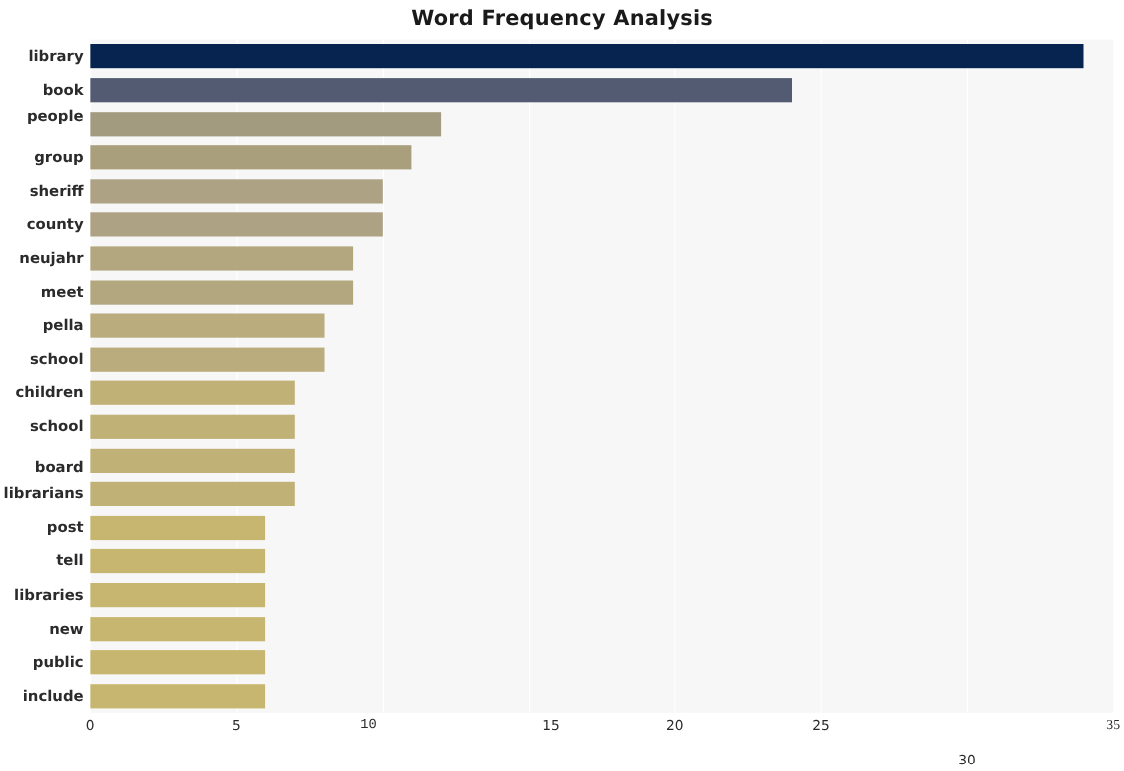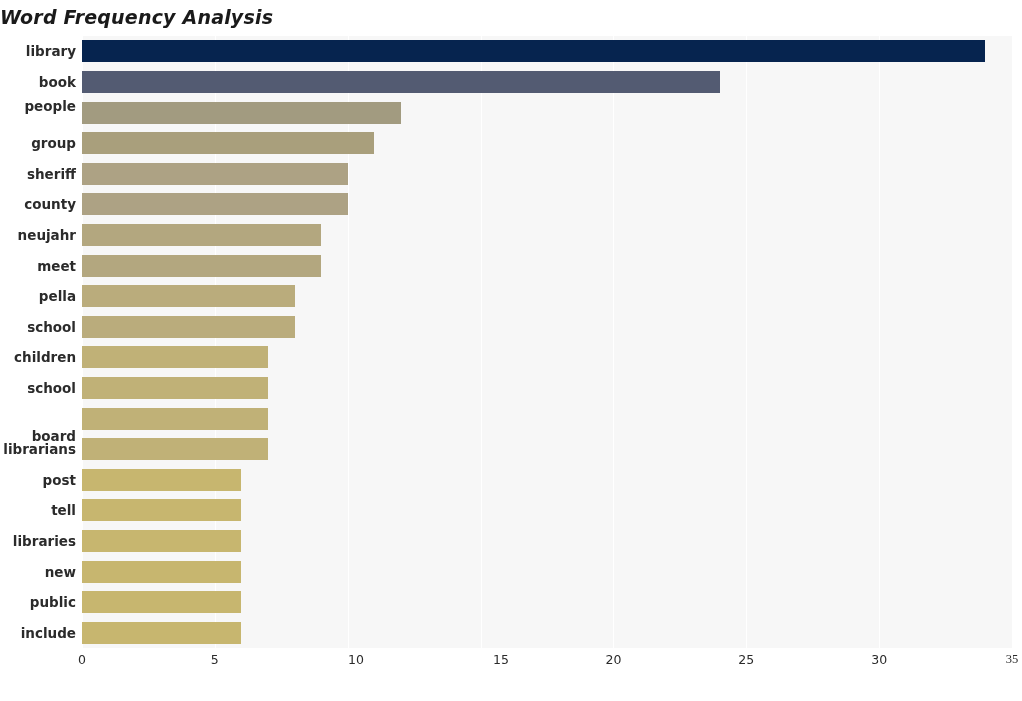--- a/index.html
+++ b/index.html
@@ -17,26 +17,25 @@
     position: relative;
     width: 1022px;
     height: 701px;
     background: #ffffff;
   }
   .chart-title {
     position: absolute;
     top: 6px;
     left: 0;
     width: 1022px;
-    text-align: left;
+    text-align: center;
     font-size: 19px;
     font-weight: bold;
     color: #1a1a1a;
     letter-spacing: 0.2px;
-    font-style: italic;
   }
   
   .plot-area {
     position: absolute;
     left: 82px;
     top: 36px;
     width: 930px;
     height: 612px;
     background: #f7f7f7;
     overflow: hidden;
@@ -143,35 +142,35 @@
       <div class="ylabel" style="top: 62px;">people</div>
       <div class="ylabel" style="top: 99.1px;">group</div>
       <div class="ylabel" style="top: 129.7px;">sheriff</div>
       <div class="ylabel" style="top: 160.3px;">county</div>
       <div class="ylabel" style="top: 190.9px;">neujahr</div>
       <div class="ylabel" style="top: 221.5px;">meet</div>
       <div class="ylabel" style="top: 252.1px;">pella</div>
       <div class="ylabel" style="top: 282.7px;">school</div>
       <div class="ylabel" style="top: 313.3px;">children</div>
       <div class="ylabel" style="top: 343.9px;">school</div>
-      <div class="ylabel" style="top: 392px;">board</div>
+      <div class="ylabel" style="top: 381px;">board</div>
       <div class="ylabel" style="top: 405.1px;">librarians</div>
       <div class="ylabel" style="top: 435.7px;">post</div>
       <div class="ylabel" style="top: 466.3px;">tell</div>
       <div class="ylabel" style="top: 496.9px;">libraries</div>
       <div class="ylabel" style="top: 527.5px;">new</div>
       <div class="ylabel" style="top: 558.1px;">public</div>
       <div class="ylabel" style="top: 588.7px;">include</div>
     </div>
 
   <div class="xticks" id="xticks">
       <div class="xtick" style="left: 0px;">0</div>
       <div class="xtick" style="left: 132.857px;">5</div>
-      <div class="xtick" style="left: 274px;">10</div>
+      <div class="xtick" style="left: 253px; font-family: Liberation Mono, monospace;">10</div>
       <div class="xtick" style="left: 419px;">15</div>
       <div class="xtick" style="left: 531.429px;">20</div>
       <div class="xtick" style="left: 664.286px;">25</div>
-      <div class="xtick" style="left: 797.143px;">30</div>
+      <div class="xtick" style="left: 797.143px; margin-top: 31px;">30</div>
       <div class="xtick" style="left: 930px; font-family: Liberation Serif, serif;">35</div>
     </div>
 
 
 </div>
 
 </body></html>

